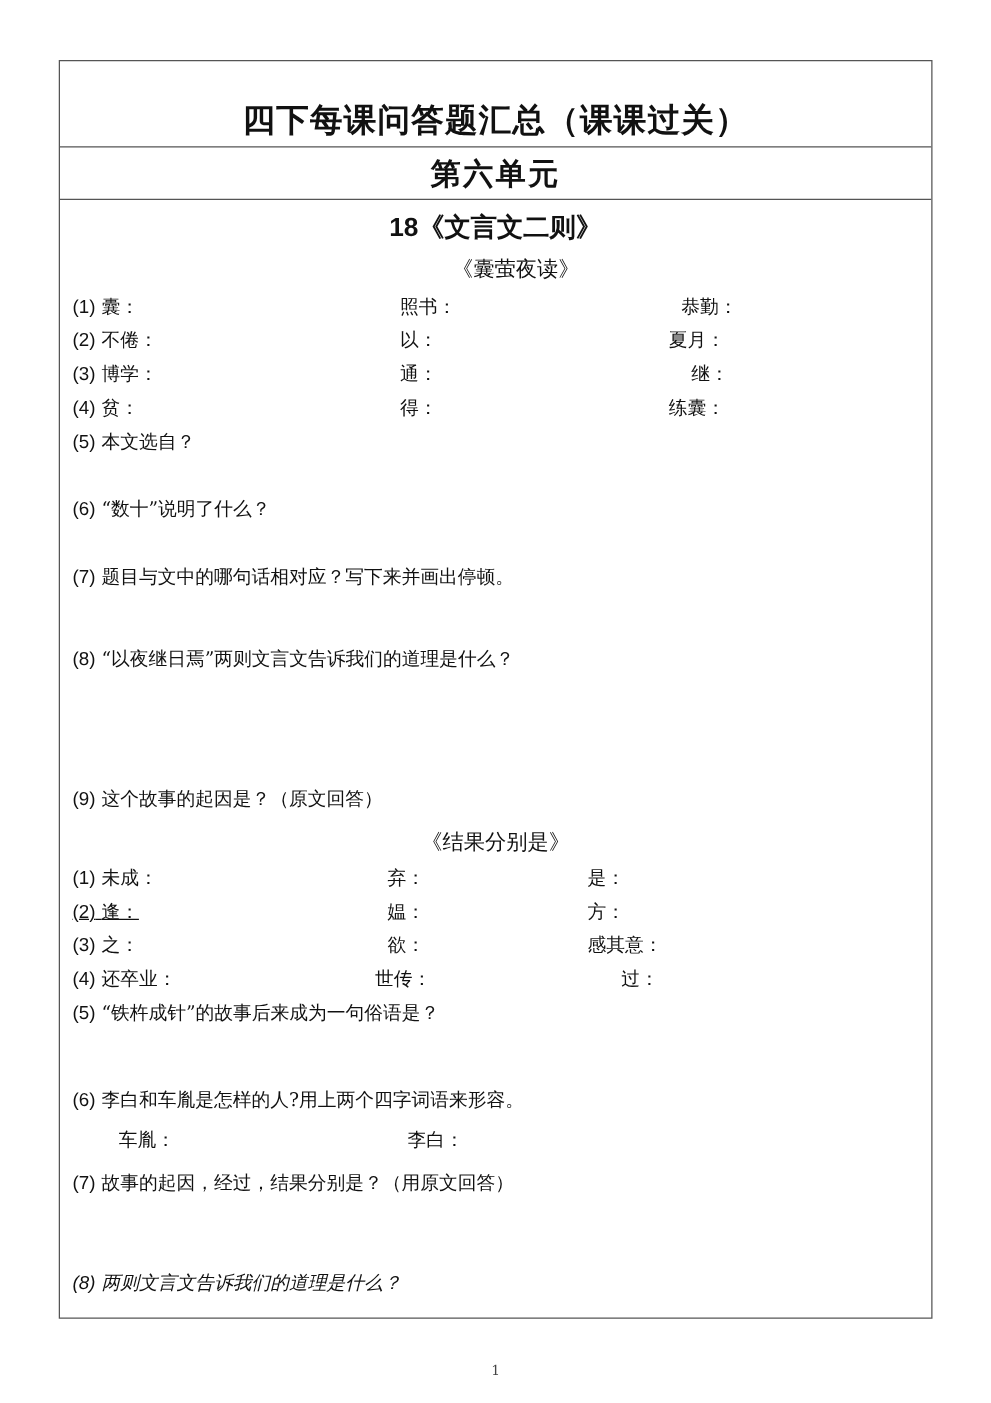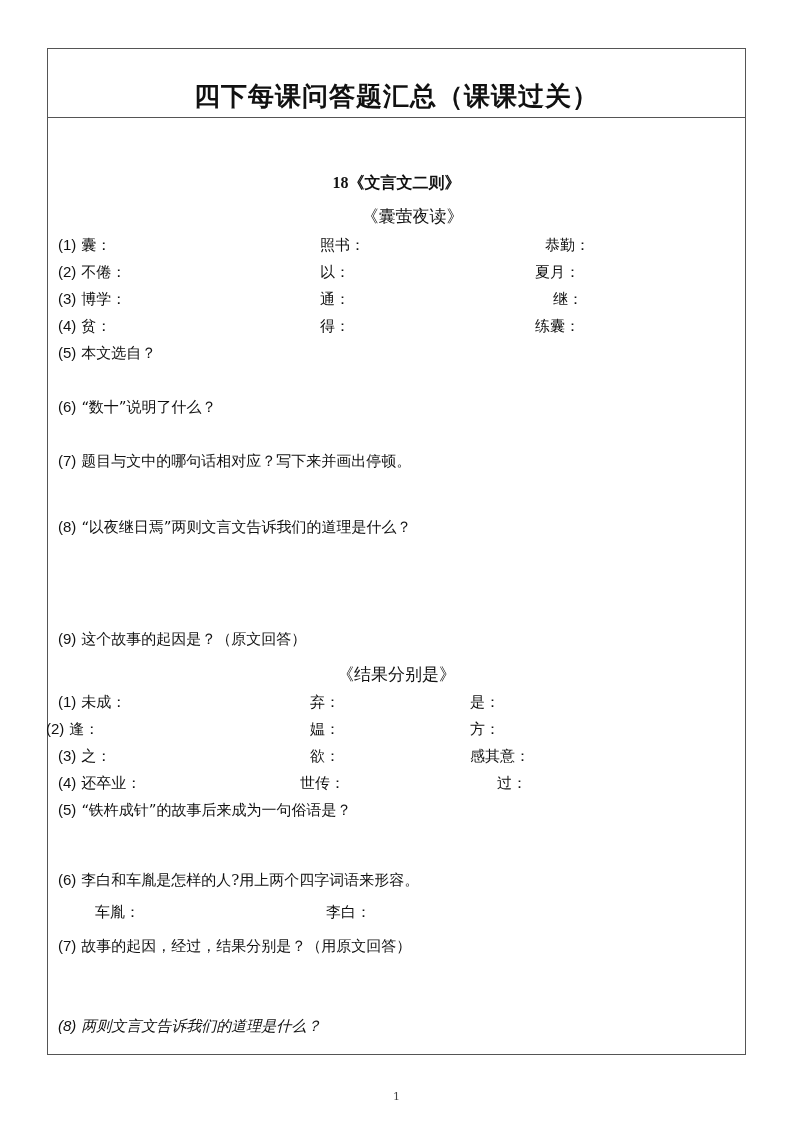--- a/index.html
+++ b/index.html
@@ -3,31 +3,34 @@
 <meta charset="utf-8">
 <style>
   html, body { margin: 0; padding: 0; background: #ffffff; }
   body { width: 793px; height: 1122px; position: relative; font-family: "DejaVu Serif", "Liberation Serif", serif; color: #111; }
   .frame { position: absolute; left: 47px; top: 48px; width: 697px; height: 1005px; border: 1px solid #555; box-sizing: content-box; }
   .title-row { position: absolute; left: 0; top: 0; width: 697px; height: 68px; border-bottom: 1px solid #555; display: flex; align-items: center; justify-content: center; }
   .title { font-size: 26px; font-weight: bold; letter-spacing: 1px; margin-top: 27px; }
   .unit-row { position: absolute; left: 0; top: 69px; width: 697px; height: 41px; border-bottom: 1px solid #555; display: flex; align-items: center; justify-content: center; }
   .unit { font-size: 24px; font-weight: bold; letter-spacing: 2px; }
   .abs { position: absolute; white-space: nowrap; font-size: 15px; line-height: 20px; }
-  .lesson { font-size: 16px; font-weight: bold; font-family: Liberation Serif, serif; }
+  .lesson { font-size: 21px; font-weight: bold; font-family: Liberation Sans, sans-serif; }
   .sub { font-size: 17px; }
   .num { font-family: "Liberation Sans", "DejaVu Sans", sans-serif; }
   .page-num { position: absolute; left: 0; width: 793px; top: 1090px; text-align: center; font-size: 11px; color: #444; }
 </style>
 </head>
 <body>
 
 <div class="frame">
   <div class="title-row">
     <span class="title">四下每课问答题汇总（课课过关）</span>
+  </div>
+  <div class="unit-row">
+    <span class="unit">第六单元</span>
   </div>
 </div>
 
 <div class="abs lesson" style="left:0;width:793px;text-align:center;top:173px;">18《文言文二则》</div>
 
 <div class="abs sub" style="left:0;width:793px;text-align:center;top:206px;margin-left:16px;">《囊萤夜读》</div>
 
 <div class="abs" style="left:58px;top:235px;"><span class="num">(1)</span> <span>囊：</span></div>
 <div class="abs" style="left:320px;top:235px;">照书：</div>
 <div class="abs" style="left:545px;top:235px;">恭勤：</div>
@@ -49,21 +52,21 @@
 <div class="abs" style="left:58px;top:451px;"><span class="num">(7)</span> <span>题目与文中的哪句话相对应？写下来并画出停顿。</span></div>
 <div class="abs" style="left:58px;top:517px;"><span class="num">(8)</span> <span>“以夜继日焉”两则文言文告诉我们的道理是什么？</span></div>
 <div class="abs" style="left:58px;top:585px;margin-top:44px;"><span class="num">(9)</span> <span>这个故事的起因是？（原文回答）</span></div>
 
 <div class="abs sub" style="left:0;width:793px;text-align:center;top:664px;">《结果分别是》</div>
 
 <div class="abs" style="left:58px;top:692px;"><span class="num">(1)</span> <span>未成：</span></div>
 <div class="abs" style="left:310px;top:692px;">弃：</div>
 <div class="abs" style="left:470px;top:692px;">是：</div>
 
-<div class="abs" style="left:46px;top:719px;"><span class="num">(2)</span> <span>逢：</span></div>
+<div class="abs" style="left:58px;top:719px;text-decoration:underline;"><span class="num">(2)</span> <span>逢：</span></div>
 <div class="abs" style="left:310px;top:719px;">媪：</div>
 <div class="abs" style="left:470px;top:719px;">方：</div>
 
 <div class="abs" style="left:58px;top:746px;"><span class="num">(3)</span> <span>之：</span></div>
 <div class="abs" style="left:310px;top:746px;">欲：</div>
 <div class="abs" style="left:470px;top:746px;">感其意：</div>
 
 <div class="abs" style="left:58px;top:773px;"><span class="num">(4)</span> <span>还卒业：</span></div>
 <div class="abs" style="left:300px;top:773px;">世传：</div>
 <div class="abs" style="left:497px;top:773px;">过：</div>

